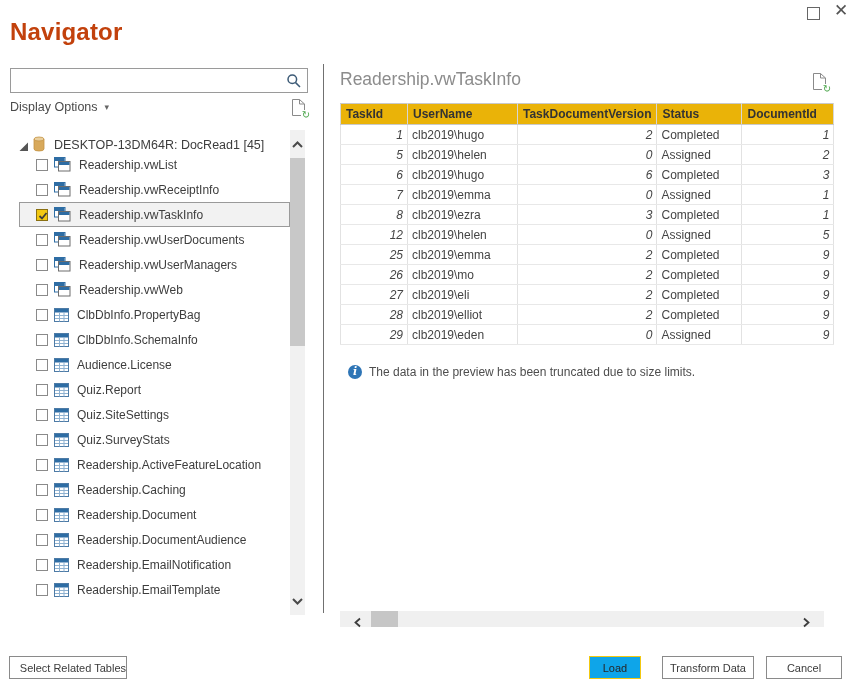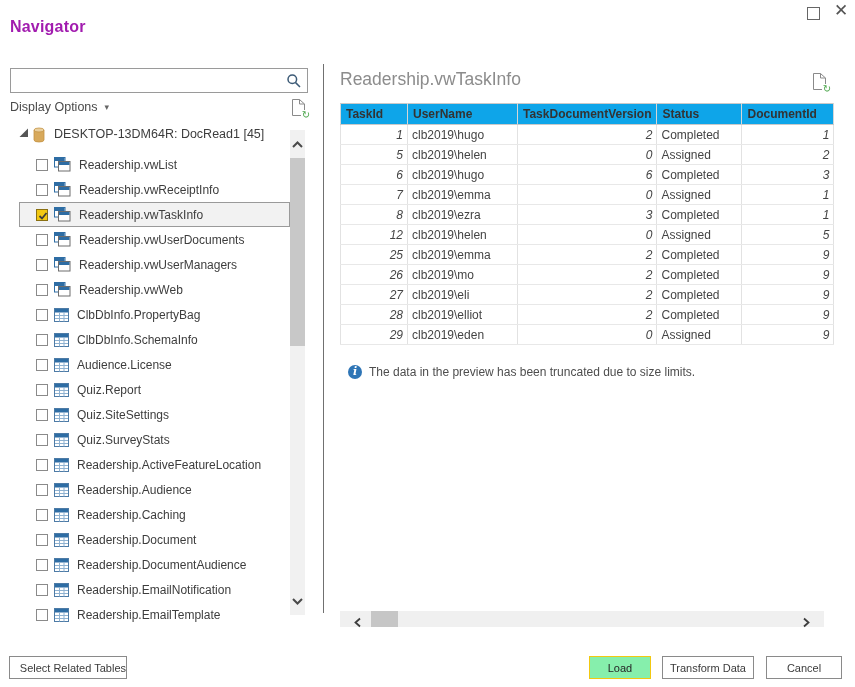--- a/index.html
+++ b/index.html
@@ -1,37 +1,37 @@
 <!DOCTYPE html>
 <html><head>
 <meta charset="utf-8">
 <style>
   * { box-sizing: border-box; }
   html,body { margin:0; padding:0; }
   body {
     width:855px; height:687px; position:relative; overflow:hidden;
     background:#fff; font-family:"Liberation Sans", sans-serif; color:#444;
   }
-  .dialog-title { position:absolute; left:10px; top:18px; font-size:16px; font-weight:bold; color:#a21caf; letter-spacing:.2px; }
+  .dialog-title { position:absolute; left:10px; top:18px; font-size:24px; font-weight:bold; color:#c2410c; letter-spacing:.2px; }
   .btn-max { position:absolute; left:807px; top:7px; width:13px; height:13px; border:1px solid #666; background:#fff; }
   .btn-close { position:absolute; left:831px; top:0px; width:20px; height:22px; font-size:17px; color:#555; text-align:center; line-height:22px; }
 
   
   .search-box { position:absolute; left:10px; top:68px; width:298px; height:25px; border:1px solid #9a9a9a; background:#fff; }
   .search-box input { position:absolute; left:0; top:0; width:276px; height:23px; border:none; outline:none; padding:0 4px; font-family:inherit; font-size:12px; }
   .search-box .mag { position:absolute; right:5px; top:4px; }
   .display-options { position:absolute; left:10px; top:100px; font-size:12.5px; color:#4a4a4a; }
   .display-options .caret { font-size:9px; color:#666; margin-left:7px; position:relative; top:-1px; }
   .refresh-ic { position:absolute; width:17px; height:21px; }
   .refresh-left { left:291px; top:98px; }
   .refresh-right { left:812px; top:72px; }
   .refresh-ic .spin { position:absolute; right:-3px; bottom:-1px; font-size:10px; color:#4ca64c; background:#fff; line-height:10px; width:10px; text-align:center; }
 
   .tree { position:absolute; left:10px; top:127px; width:280px; }
-  .tree-root { height:25px; display:flex; align-items:flex-start; padding-left:9px; }
+  .tree-root { height:25px; display:flex; align-items:flex-end; padding-left:9px; }
   .twisty { flex:none; display:flex; }
   .db-icon { margin-left:4px; flex:none; display:flex; }
   .tree-root .lbl { margin-left:9px; font-size:12.5px; color:#3d3d3d; white-space:nowrap; }
   .titem { height:25px; display:flex; align-items:center; margin-left:9px; width:271px; padding-left:16px; border:1px solid transparent; }
   .titem.selected { background:#f2f2f2; border-color:#9a9a9a; }
   .cb { width:12px; height:12px; border:1px solid #8a8a8a; background:#fff; flex:none; position:relative; }
   .cb.checked { background:#F2C811; border-color:#8a7012; }
   .cb svg { position:absolute; left:0px; top:0px; }
   .ticon { margin-left:6px; flex:none; display:flex; }
   .titem .lbl { margin-left:8px; font-size:12px; color:#3d3d3d; white-space:nowrap; }
@@ -42,40 +42,40 @@
   .vsb .down { position:absolute; left:1px; top:462px; }
 
   .divider { position:absolute; left:323px; top:64px; width:1px; height:549px; background:#707070; }
 
   
   .pv-title { position:absolute; left:340px; top:69px; font-size:17.5px; color:#8c8c8c; }
   .table-wrap { position:absolute; left:340px; top:103px; }
   table { border-collapse:collapse; font-size:12px; table-layout:fixed; }
   th { font-weight:bold; color:#333; height:21px; padding:0 5px; text-align:left;
        border-top:1px solid #c9c9c9; border-bottom:1px solid #c9c9c9;
-       border-left:1px solid #d6d6d6; border-right:1px solid #d6d6d6; background:#0ea5e9;
+       border-left:1px solid #d6d6d6; border-right:1px solid #d6d6d6; background:#eab308;
        overflow:hidden; white-space:nowrap; }
   td { height:20px; padding:0 4px; border-right:1px solid #e2e2e2; border-left:1px solid #e2e2e2;
        border-bottom:1px solid #e8e8e8; color:#444; overflow:hidden; white-space:nowrap; }
   td.num { font-style:italic; text-align:right; }
 
   .info-row { position:absolute; left:348px; top:365px; display:flex; align-items:center; font-size:12px; color:#4d4d4d; }
   .info-icon { width:14px; height:14px; border-radius:50%; background:#2E75B6; color:#fff;
     font-family:"DejaVu Serif", serif; font-style:italic; font-weight:bold; font-size:11px;
     line-height:14px; text-align:center; flex:none; margin-right:7px; }
 
   .hsb { position:absolute; left:340px; top:611px; width:484px; height:16px; background:#f0f0f0; }
   .hsb .left { position:absolute; left:13px; top:3px; }
   .hsb .thumb { position:absolute; left:31px; top:0; width:27px; height:16px; background:#c6c6c6; }
   .hsb .right { position:absolute; right:13px; top:3px; }
 
   .btn { position:absolute; height:23px; font-size:11px; color:#3b3b3b; background:#fff;
     border:1px solid #8a8a8a; text-align:center; font-family:inherit; padding:0; }
   .btn-srt { left:9px; top:656px; width:118px;text-align:right; }
-  .btn-load { left:589px; top:656px; width:62px; background:#86efac; border-color:#F2C811; color:#262626; }
+  .btn-load { left:589px; top:656px; width:52px; background:#0ea5e9; border-color:#F2C811; color:#262626; }
   .btn-transform { left:662px; top:656px; width:92px; }
   .btn-cancel { left:766px; top:656px; width:76px; }
 </style>
 </head>
 <body>
 
 <div class="dialog-title">Navigator</div>
 <div class="btn-max"></div>
 <div class="btn-close">✕</div>
 
@@ -274,31 +274,20 @@
       </div>
       <div class="titem">
         <span class="cb"></span>
         <span class="ticon">
           <svg width="15" height="14" viewBox="0 0 15 14">
             <rect x="0.5" y="0.5" width="14" height="13" fill="#fff" stroke="#4d7ba6"></rect>
             <rect x="1" y="1" width="13" height="3.5" fill="#2e6da4"></rect>
             <path d="M5.5,4.5 V13.5 M10,4.5 V13.5 M1,7.5 H14 M1,10.5 H14" stroke="#8fb2d1" fill="none"></path>
           </svg>
         </span>
-        <span class="lbl">Readership.Audience</span>
-      </div>
-      <div class="titem">
-        <span class="cb"></span>
-        <span class="ticon">
-          <svg width="15" height="14" viewBox="0 0 15 14">
-            <rect x="0.5" y="0.5" width="14" height="13" fill="#fff" stroke="#4d7ba6"></rect>
-            <rect x="1" y="1" width="13" height="3.5" fill="#2e6da4"></rect>
-            <path d="M5.5,4.5 V13.5 M10,4.5 V13.5 M1,7.5 H14 M1,10.5 H14" stroke="#8fb2d1" fill="none"></path>
-          </svg>
-        </span>
         <span class="lbl">Readership.Caching</span>
       </div>
       <div class="titem">
         <span class="cb"></span>
         <span class="ticon">
           <svg width="15" height="14" viewBox="0 0 15 14">
             <rect x="0.5" y="0.5" width="14" height="13" fill="#fff" stroke="#4d7ba6"></rect>
             <rect x="1" y="1" width="13" height="3.5" fill="#2e6da4"></rect>
             <path d="M5.5,4.5 V13.5 M10,4.5 V13.5 M1,7.5 H14 M1,10.5 H14" stroke="#8fb2d1" fill="none"></path>
           </svg>

